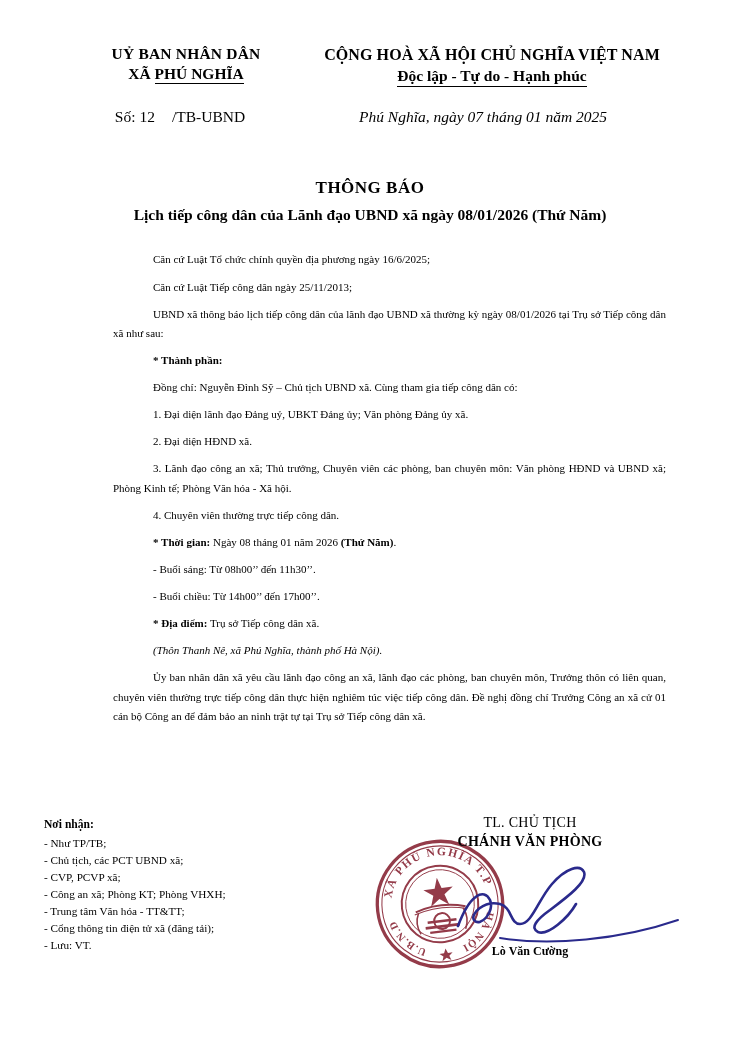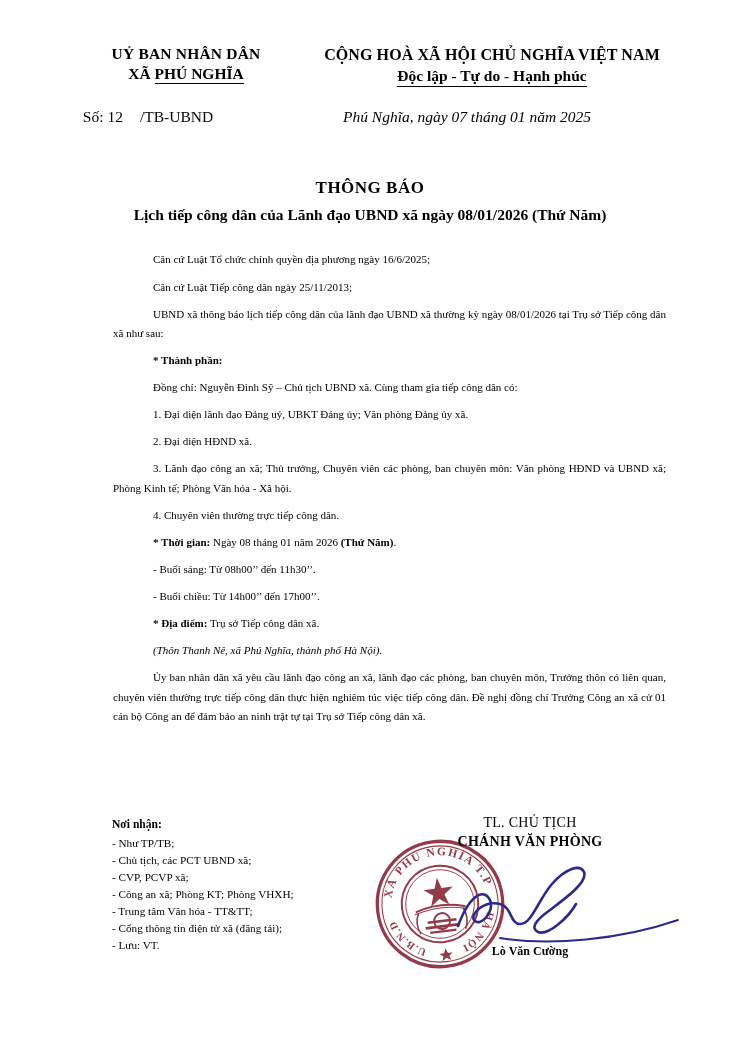--- a/index.html
+++ b/index.html
@@ -69,21 +69,21 @@
   }
   .nation-line2 .ul {
     border-bottom: 1.3px solid #000;
     padding-bottom: 2px;
   }
 
   
   .meta-row {
     display: flex;
     align-items: center;
-    padding: 22px 70px 0 32px;
+    padding: 22px 70px 0 64px;
   }
   .doc-number {
     width: 232px;
     flex: 0 0 auto;
     text-align: center;
     font-size: 15.5px;
     white-space: nowrap;
   }
   .doc-number .num-gap {
     display: inline-block;
@@ -136,21 +136,21 @@
     line-height: 1.76;
   }
 
   
   .footer {
     position: absolute;
     left: 0;
     right: 0;
     top: 812px;
     height: 235px;
-    padding: 0 60px 0 112px;
+    padding: 0 60px 0 44px;
     display: flex;
     align-items: flex-start;
     justify-content: space-between;
   }
   .recipients {
     font-size: 11.2px;
     line-height: 1.52;
     flex: 0 0 auto;
     padding-top: 4px;
   }

